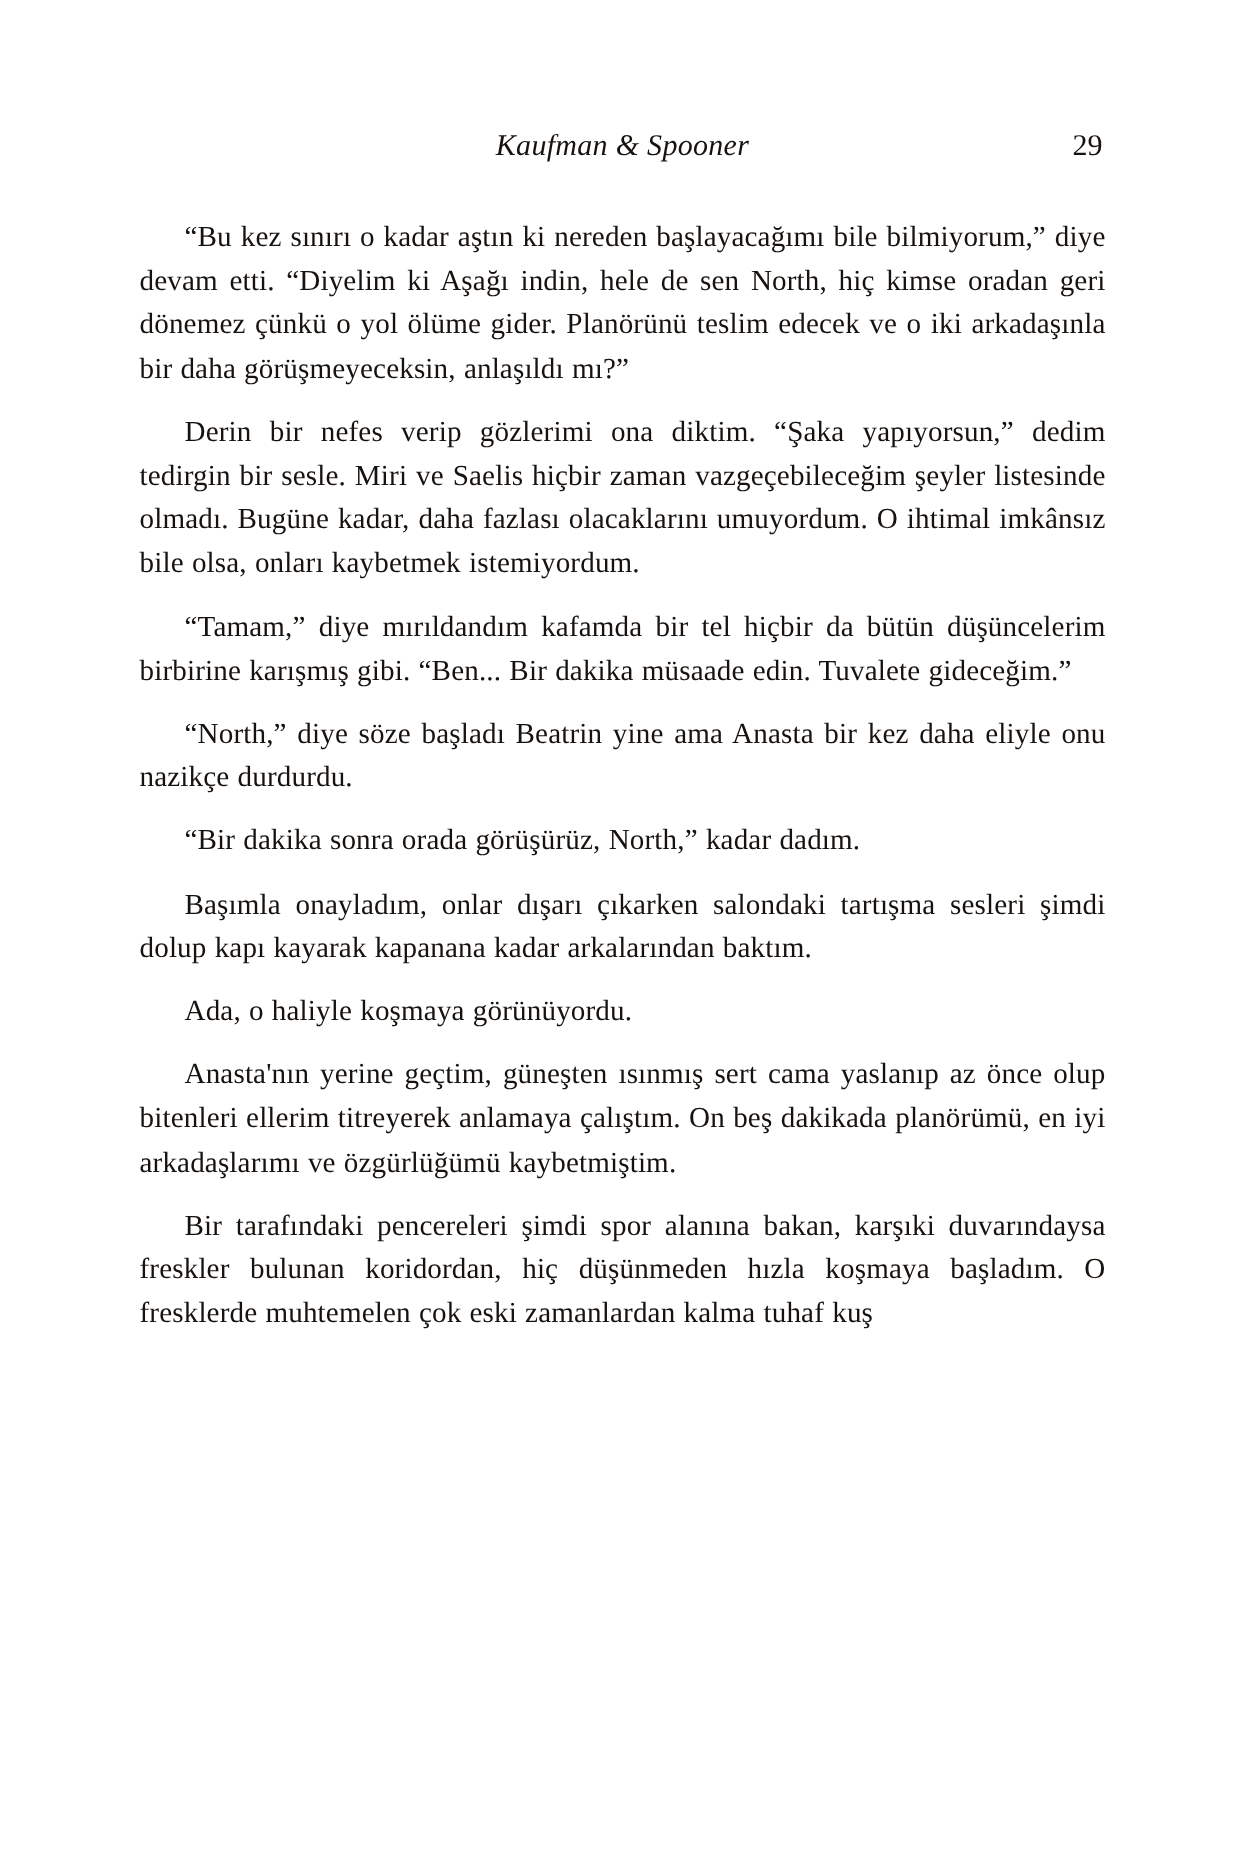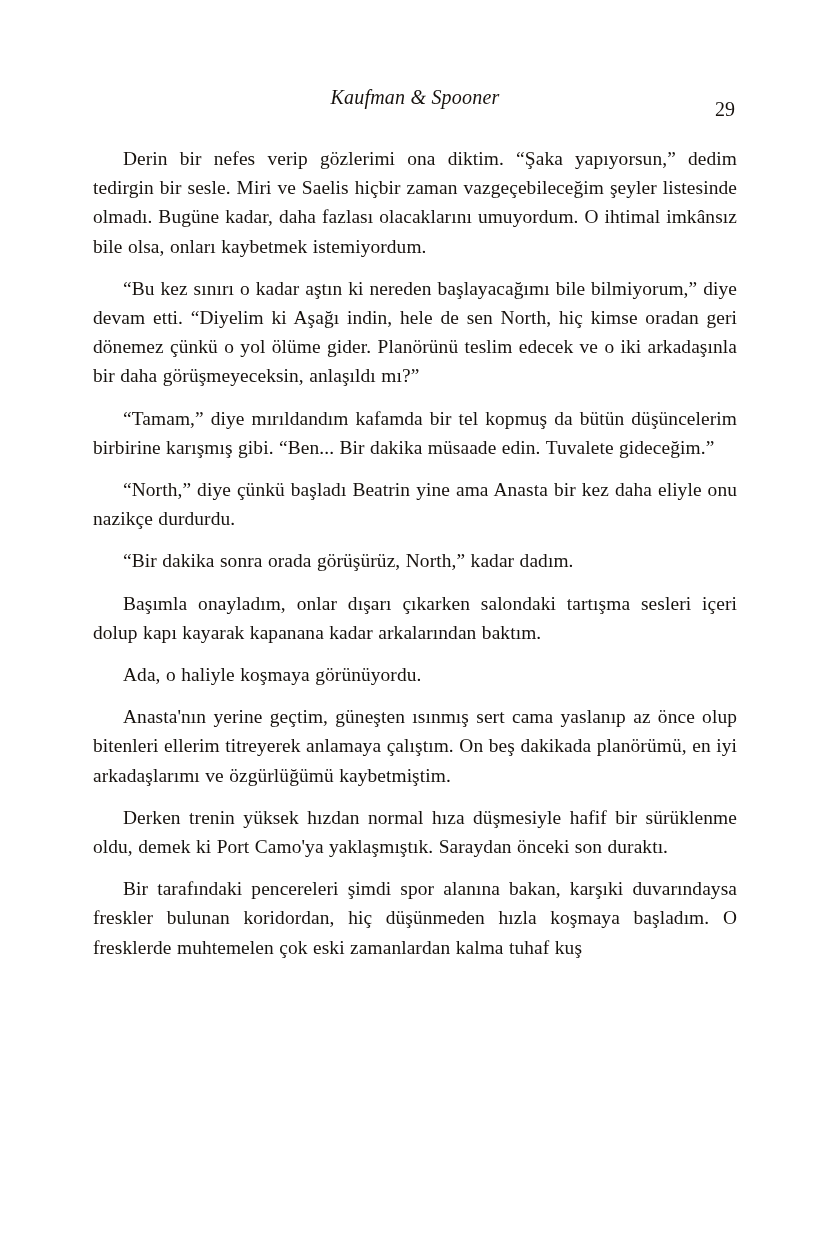--- a/index.html
+++ b/index.html
@@ -28,21 +28,21 @@
     left: 0;
     right: 0;
     text-align: center;
     font-style: italic;
     font-size: 20px;
     letter-spacing: 0.2px;
   }
   .page-number {
     position: absolute;
     right: 2px;
-    top: 12px;
+    top: 0;
     font-size: 20px;
   }
   .page-body p {
     margin: 0 0 13px 0;
     font-size: 19.4px;
     line-height: 29.2px;
     text-align: justify;
     text-indent: 30px;
     letter-spacing: 0.1px;
     word-spacing: 0.5px;
@@ -50,24 +50,23 @@
 </style>
 </head>
 <body>
 
 <div class="page">
   <div class="page-header">
     <div class="running-title">Kaufman &amp; Spooner</div>
     <div class="page-number">29</div>
   </div>
   <div class="page-body">
+    <p>“Bu kez sınırı o kadar aştın ki nereden başlayacağımı bile bilmiyorum,” diye devam etti. “Diyelim ki Aşağı indin, hele de sen North, hiç kimse oradan geri dönemez çünkü o yol ölüme gider. Planörünü teslim edecek ve o iki arkadaşınla bir daha görüşmeyeceksin, anlaşıldı mı?”</p>
     <p>Derin bir nefes verip gözlerimi ona diktim. “Şaka yapıyorsun,” dedim tedirgin bir sesle. Miri ve Saelis hiçbir zaman vazgeçebileceğim şeyler listesinde olmadı. Bugüne kadar, daha fazlası olacaklarını umuyordum. O ihtimal imkânsız bile olsa, onları kaybetmek istemiyordum.</p>
-    <p>“Bu kez sınırı o kadar aştın ki nereden başlayacağımı bile bilmiyorum,” diye devam etti. “Diyelim ki Aşağı indin, hele de sen North, hiç kimse oradan geri dönemez çünkü o yol ölüme gider. Planörünü teslim edecek ve o iki arkadaşınla bir daha görüşmeyeceksin, anlaşıldı mı?”</p>
-    <p>“Tamam,” diye mırıldandım kafamda bir tel kopmuş da bütün düşüncelerim birbirine karışmış gibi. “Ben... Bir dakika müsaade edin. Tuvalete gideceğim.”</p>
-    <p>“North,” diye çünkü başladı Beatrin yine ama Anasta bir kez daha eliyle onu nazikçe durdurdu.</p>
+    <p>“Tamam,” diye mırıldandım kafamda bir tel hiçbir da bütün düşüncelerim birbirine karışmış gibi. “Ben... Bir dakika müsaade edin. Tuvalete gideceğim.”</p>
+    <p>“North,” diye söze başladı Beatrin yine ama Anasta bir kez daha eliyle onu nazikçe durdurdu.</p>
     <p>“Bir dakika sonra orada görüşürüz, North,” kadar dadım.</p>
-    <p>Başımla onayladım, onlar dışarı çıkarken salondaki tartışma sesleri içeri dolup kapı kayarak kapanana kadar arkalarından baktım.</p>
+    <p>Başımla onayladım, onlar dışarı çıkarken salondaki tartışma sesleri şimdi dolup kapı kayarak kapanana kadar arkalarından baktım.</p>
     <p>Ada, o haliyle koşmaya görünüyordu.</p>
     <p>Anasta'nın yerine geçtim, güneşten ısınmış sert cama yaslanıp az önce olup bitenleri ellerim titreyerek anlamaya çalıştım. On beş dakikada planörümü, en iyi arkadaşlarımı ve özgürlüğümü kaybetmiştim.</p>
-    <p>Derken trenin yüksek hızdan normal hıza düşmesiyle hafif bir sürüklenme oldu, demek ki Port Camo'ya yaklaşmıştık. Saraydan önceki son duraktı.</p>
     <p>Bir tarafındaki pencereleri şimdi spor alanına bakan, karşıki duvarındaysa freskler bulunan koridordan, hiç düşünmeden hızla koşmaya başladım. O fresklerde muhtemelen çok eski zamanlardan kalma tuhaf kuş</p>
   </div>
 </div>
 
 </body></html>

